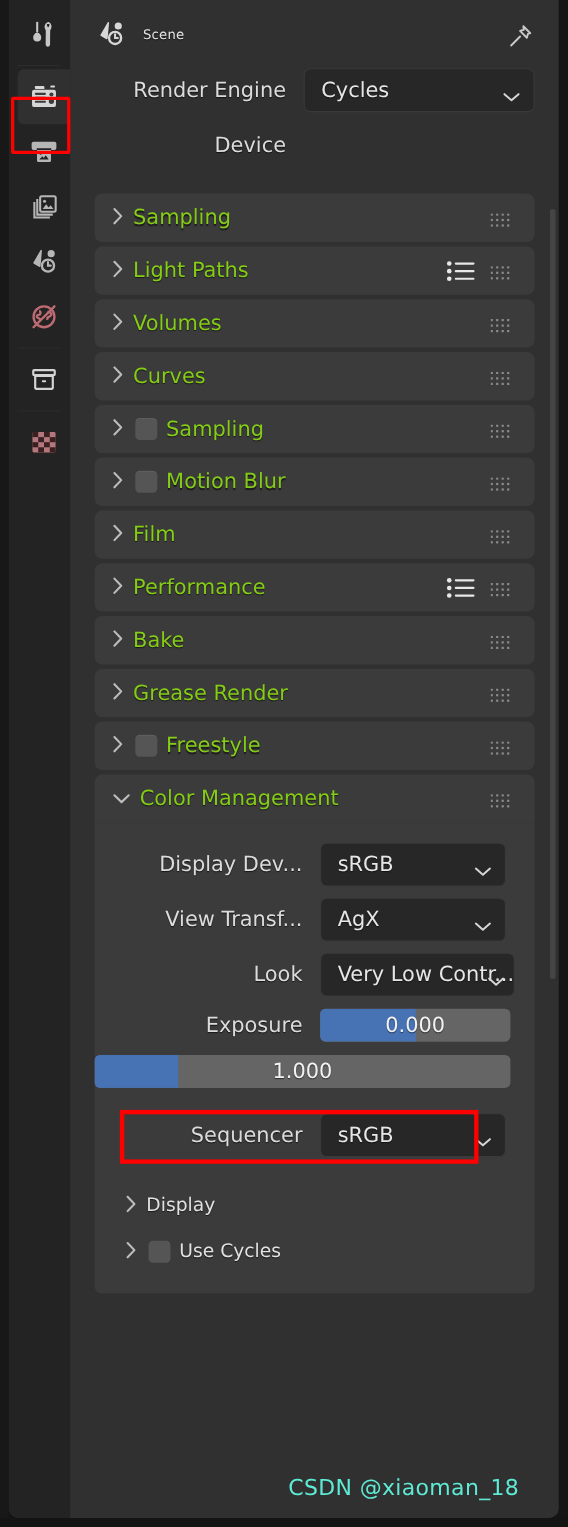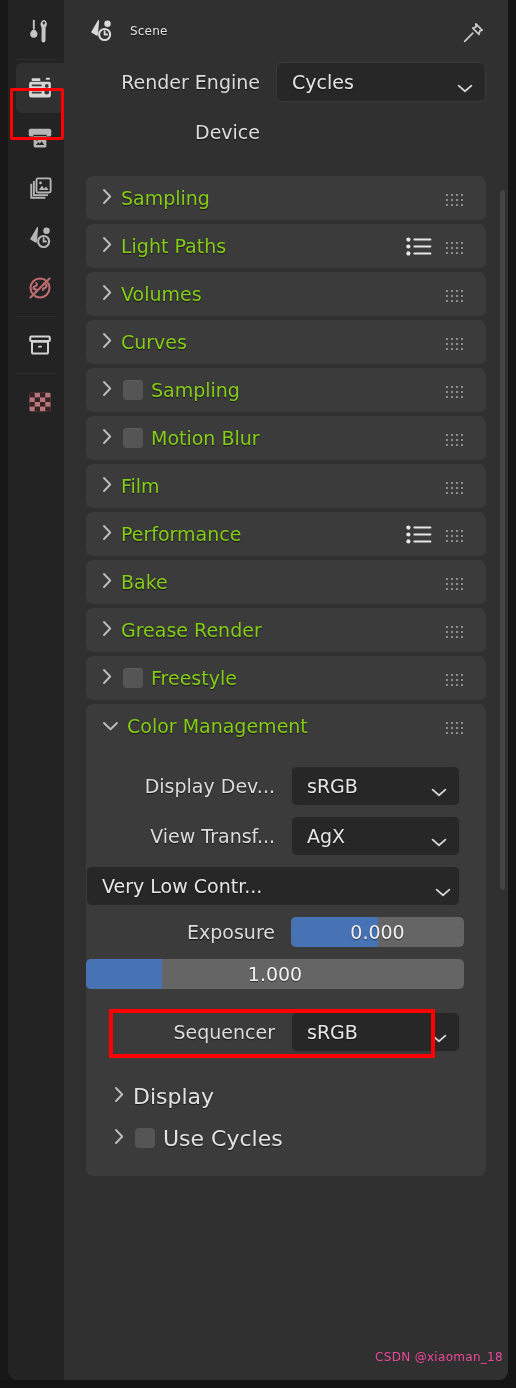--- a/index.html
+++ b/index.html
@@ -108,27 +108,27 @@
   .panel .preset{position:absolute;right:54px;top:50%;margin-top:-9px;}
   .panel .grip{position:absolute;right:20px;top:50%;margin-top:-6px;}
 
   .panel-body{
     background:#3b3b3b;border-radius:0 0 7px 7px;padding:18px 0 16px 0;
     margin-bottom:4px;
   }
 
   
   .subrow{display:flex;align-items:center;height:40px;margin-bottom:2px;padding-left:28px;}
-  .subrow .stitle{font-size:22px;color:#e2e2e2;margin-left:8px;text-shadow:0 1px 1px rgba(0,0,0,.6);}
+  .subrow .stitle{font-size:17px;color:#e2e2e2;margin-left:8px;text-shadow:0 1px 1px rgba(0,0,0,.6);}
   .subrow .chk{width:20px;height:20px;background:#555;border-radius:4px;margin-left:10px;}
 
   .gap{height:14px;}
 
   .watermark{
-    position:absolute;right:5px;bottom:16px;font-size:12px;color:#ec4899;
+    position:absolute;right:36px;bottom:16px;font-size:20px;color:#5eead4;
     letter-spacing:.3px;
   }
 
   .hl-look{
     position:absolute;left:109px;top:1009px;width:326px;height:49px;
     border:4px solid #fe0000;box-sizing:border-box;pointer-events:none;
   }
 
   .scrollbar{
     position:absolute;right:3px;top:190px;width:5px;height:700px;
@@ -665,20 +665,21 @@
               <span class="val">AgX</span>
               <span class="chev">
                 <svg width="16" height="9" viewBox="0 0 16 9" fill="none" stroke="#d5d5d5" stroke-width="1.8" stroke-linecap="round" stroke-linejoin="round">
                     <path d="M1.6 1.6L8 7.2l6.4-5.6"></path>
                   </svg>
               </span>
             </div>
           </div>
 
           <div class="prow cm" style="margin-bottom:8px;">
+            <div class="lbl">Look</div>
             <div class="wdg narrow">
               <span class="val">Very Low Contr...</span>
               <span class="chev" style="right:8px;">
                 <svg width="16" height="9" viewBox="0 0 16 9" fill="none" stroke="#d5d5d5" stroke-width="1.8" stroke-linecap="round" stroke-linejoin="round">
                     <path d="M1.6 1.6L8 7.2l6.4-5.6"></path>
                   </svg>
               </span>
             </div>
           </div>
 

